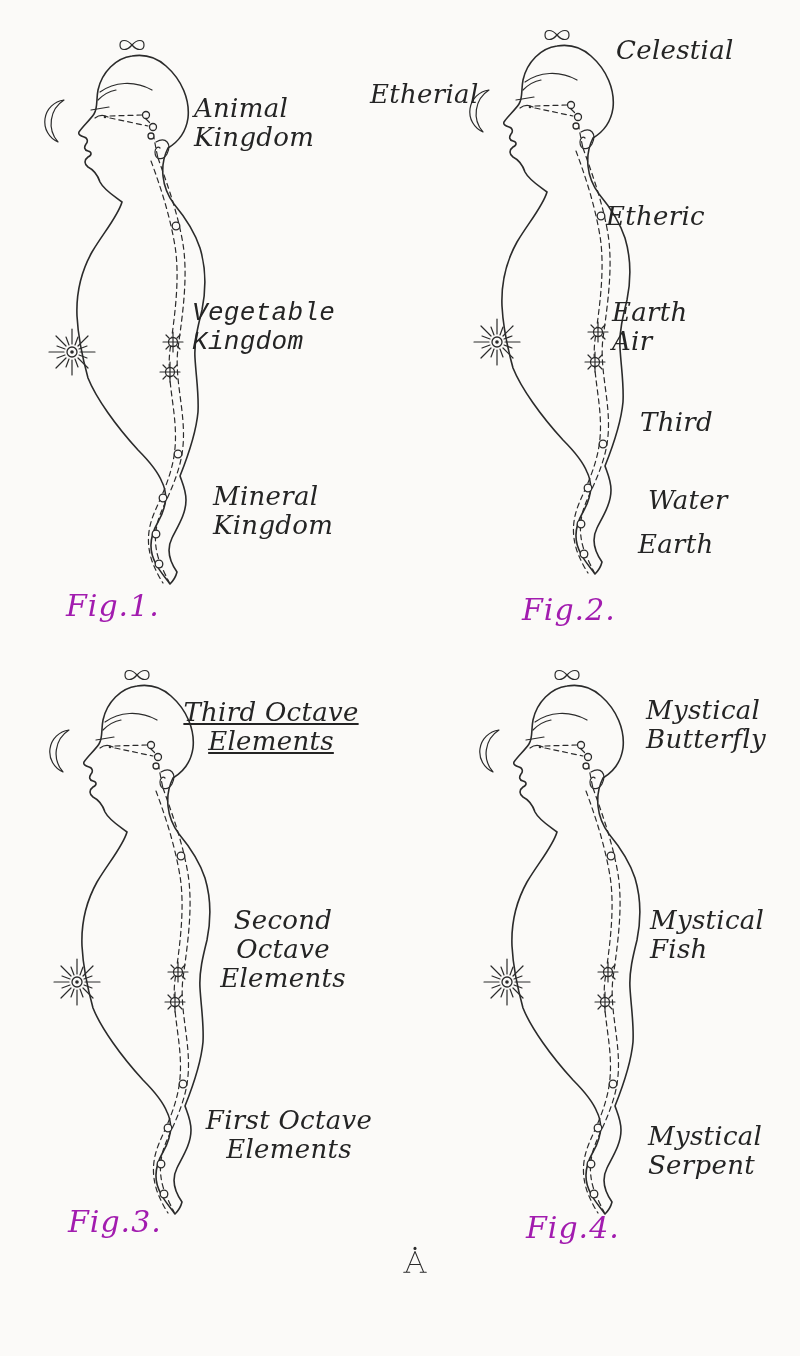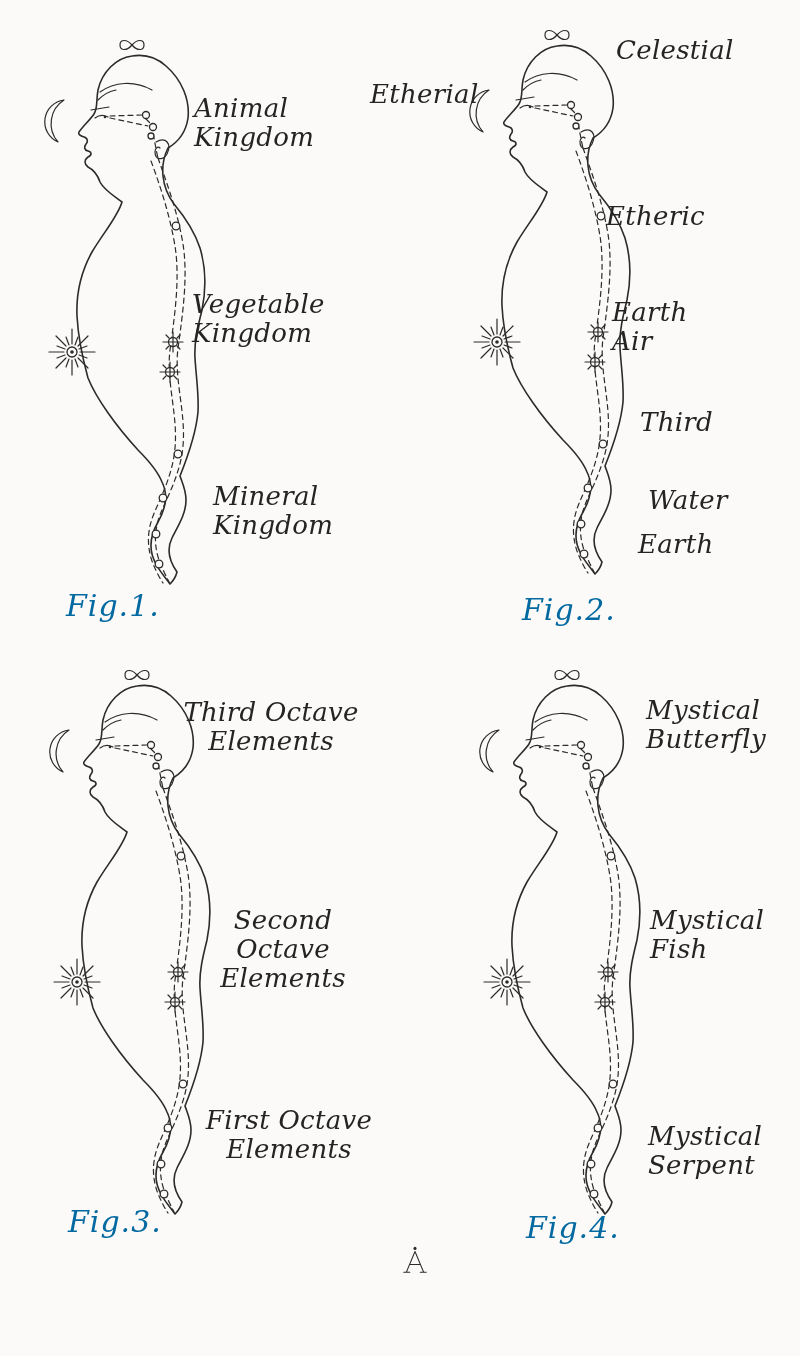--- a/index.html
+++ b/index.html
@@ -19,21 +19,21 @@
     white-space:pre-line;
     letter-spacing:.3px;
     color:#242424;
   }
   .label.centered{text-align:center;width:190px;}
   .caption{
     position:absolute;
     font-style:italic;
     font-size:30px;
     letter-spacing:1px;
-    color:#0369a1;
+    color:#a21caf;
   }
   .fig-canvas{position:absolute;width:240px;height:560px;}
   #fig1-canvas{left:20px;top:30px;}
   #fig2-canvas{left:445px;top:20px;}
   #fig3-canvas{left:25px;top:660px;}
   #fig4-canvas{left:455px;top:660px;}
   svg .ink{fill:none;stroke:#2b2b2b;stroke-width:1.6;stroke-linecap:round;stroke-linejoin:round;}
   svg .thin{stroke-width:1.2;}
   svg .dashed{fill:none;stroke:#2b2b2b;stroke-width:1.2;stroke-dasharray:5 4;stroke-linecap:round;}
   svg .node{fill:#fbfaf8;stroke:#2b2b2b;stroke-width:1.3;}
@@ -134,21 +134,21 @@
 
     <g>
       <circle class="node" cx="52" cy="322" r="5"></circle>
       <circle class="filldot" cx="52" cy="322" r="1.8"></circle>
       <path class="ink thin" d="M60 322 L75 322 M59 325 L67 328 M58 328 L68 338 M55 329 L58 337 M52 330 L52 345 M49 329 L46 337 M46 328 L36 338 M45 325 L37 328 M44 322 L29 322 M45 319 L37 316 M46 316 L36 306 M49 315 L46 307 M52 314 L52 299 M55 315 L58 307 M58 316 L68 306 M59 319 L67 316"></path>
     </g>
   </svg>
 </div>
     <div class="label" style="left:194px;top:94px;">Animal
 Kingdom</div>
-    <div class="label" style="left:192px;top:290px;">Vegetable
+    <div class="label" style="left:192px;top:299px;font-family:Liberation Mono, monospace;">Vegetable
 Kingdom</div>
     <div class="label" style="left:213px;top:482px;">Mineral
 Kingdom</div>
     <div class="caption" style="left:66px;top:588px;">Fig.1.</div>
   </section>
 
   <section>
     <div id="fig2-canvas" class="fig-canvas">
   <svg viewBox="0 0 240 560" width="240" height="560">
 
@@ -338,21 +338,21 @@
       <circle class="node" cx="139" cy="534" r="3.8"></circle>
     </g>
 
     <g>
       <circle class="node" cx="52" cy="322" r="5"></circle>
       <circle class="filldot" cx="52" cy="322" r="1.8"></circle>
       <path class="ink thin" d="M60 322 L75 322 M59 325 L67 328 M58 328 L68 338 M55 329 L58 337 M52 330 L52 345 M49 329 L46 337 M46 328 L36 338 M45 325 L37 328 M44 322 L29 322 M45 319 L37 316 M46 316 L36 306 M49 315 L46 307 M52 314 L52 299 M55 315 L58 307 M58 316 L68 306 M59 319 L67 316"></path>
     </g>
   </svg>
 </div>
-    <div class="label centered" style="left:176px;top:698px;">Third Octave
+    <div class="label centered" style="left:176px;top:698px;text-decoration:underline;">Third Octave
 Elements</div>
     <div class="label centered" style="left:188px;top:906px;">Second Octave
 Elements</div>
     <div class="label centered" style="left:194px;top:1106px;">First Octave
 Elements</div>
     <div class="caption" style="left:68px;top:1204px;">Fig.3.</div>
   </section>
 
   <section>
     <div id="fig4-canvas" class="fig-canvas">

